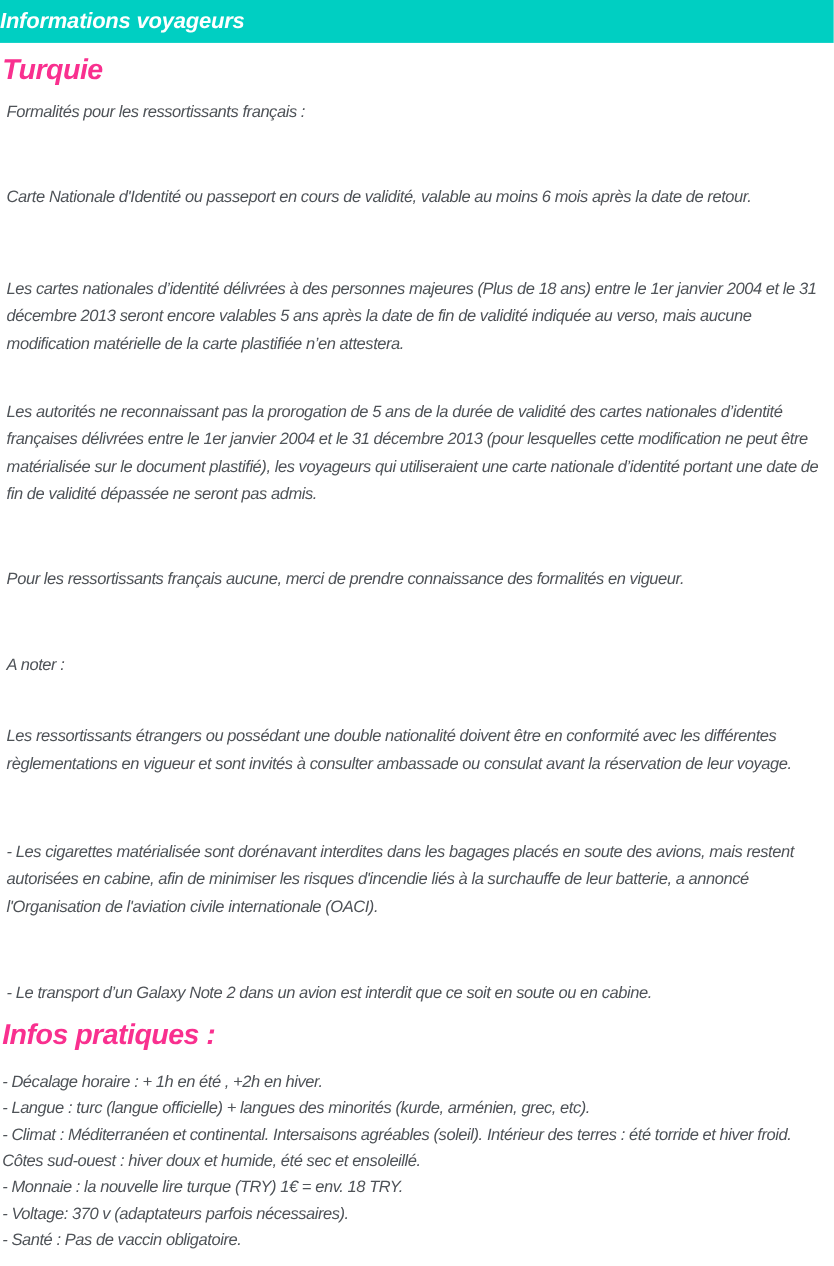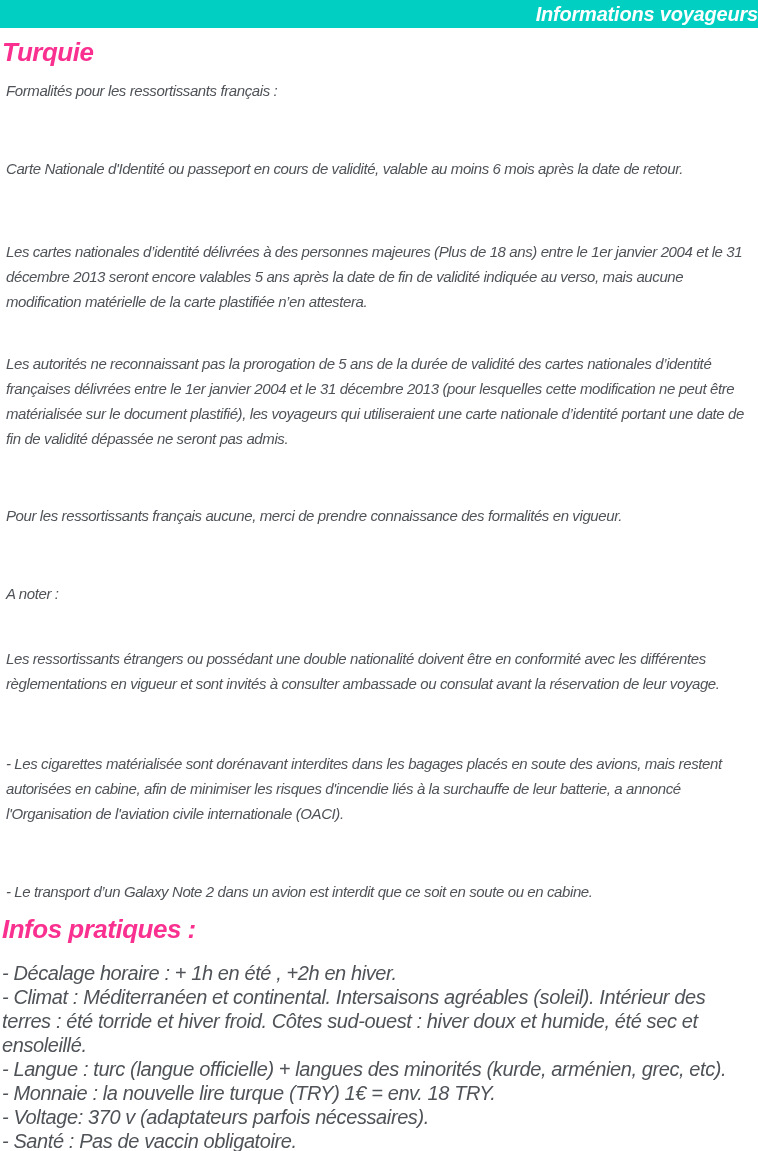--- a/index.html
+++ b/index.html
@@ -13,26 +13,24 @@
   html,body{margin:0;padding:0;}
   body{
     width:758px;
     height:1151px;
     background:var(--page-bg);
     font-family:"Liberation Sans", sans-serif;
     overflow:hidden;
   }
   .topbar{
     width:758px;
-    height:28px;
+    height:39px;
     background:var(--header-bg);
     display:flex;
     align-items:center;
-    padding-left:11px;
-    justify-content:flex-end;
   }
   .topbar-title{
     color:var(--header-text);
     font-size:20px;
     font-weight:bold;
     font-style:italic;
     letter-spacing:-0.2px;
   }
   .content{
     padding:0 2px 0 2px;
@@ -59,21 +57,21 @@
     font-size:26px;
     line-height:31px;
     font-weight:bold;
     font-style:italic;
     color:var(--accent);
     letter-spacing:-0.5px;
   }
   .list{margin-top:16px;}
   .list-item{
     font-style:italic;
-    font-size:20px;
+    font-size:15px;
     line-height:24px;
     color:var(--body-text);
     letter-spacing:-0.4px;
   }
   .mt8{margin-top:8px;}
   .mt37{margin-top:37px;font-style:italic;}
   .mt40{margin-top:40px;}
   .mt52{margin-top:52px;}
   .mt53{margin-top:53px;}
   .mt55{margin-top:55px;}
@@ -105,20 +103,20 @@
   <p class="para mt40">Les ressortissants étrangers ou possédant une double nationalité doivent être en conformité avec les différentes règlementations en vigueur et sont invités à consulter ambassade ou consulat avant la réservation de leur voyage.</p>
 
   <p class="para mt55">- Les cigarettes matérialisée sont dorénavant interdites dans les bagages placés en soute des avions, mais restent autorisées en cabine, afin de minimiser les risques d'incendie liés à la surchauffe de leur batterie, a annoncé l'Organisation de l'aviation civile internationale (OACI).</p>
 
   <p class="para mt53">- Le transport d’un Galaxy Note 2 dans un avion est interdit que ce soit en soute ou en cabine.</p>
 
   <h2 class="subheading">Infos pratiques :</h2>
 
   <div class="list">
     <div class="list-item">- Décalage horaire : + 1h en été , +2h en hiver.</div>
+    <div class="list-item">- Langue : turc (langue officielle) + langues des minorités (kurde, arménien, grec, etc).</div>
     <div class="list-item">- Climat : Méditerranéen et continental. Intersaisons agréables (soleil). Intérieur des terres : été torride et hiver froid. Côtes sud-ouest : hiver doux et humide, été sec et ensoleillé.</div>
-    <div class="list-item">- Langue : turc (langue officielle) + langues des minorités (kurde, arménien, grec, etc).</div>
     <div class="list-item">- Monnaie : la nouvelle lire turque (TRY) 1€ = env. 18 TRY.</div>
     <div class="list-item">- Voltage: 370 v (adaptateurs parfois nécessaires).</div>
     <div class="list-item">- Santé : Pas de vaccin obligatoire.</div>
   </div>
 
 </div>
 
 </body></html>

